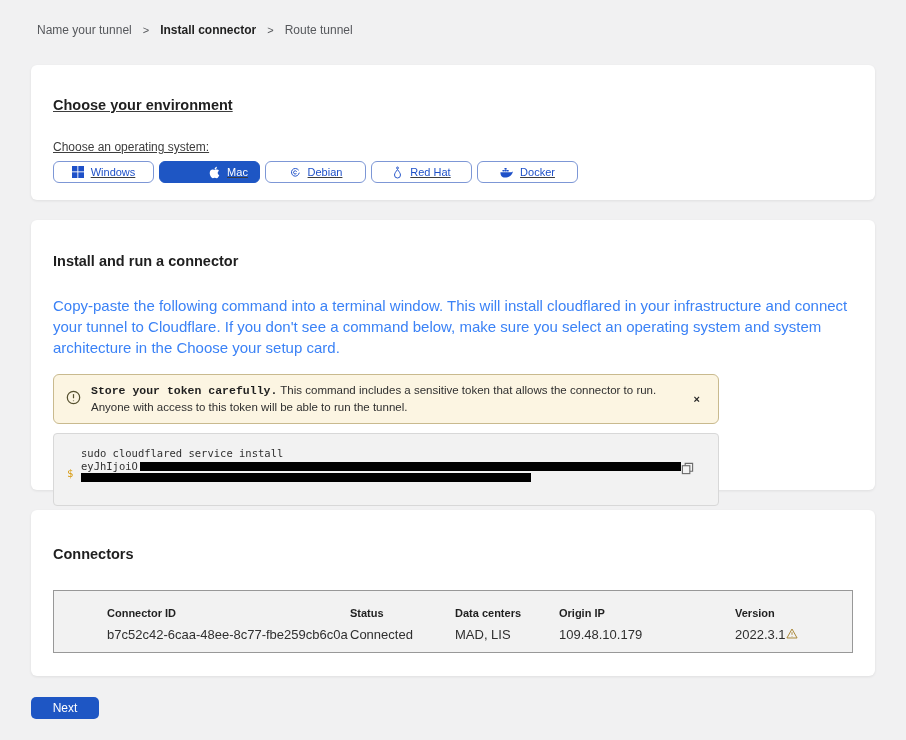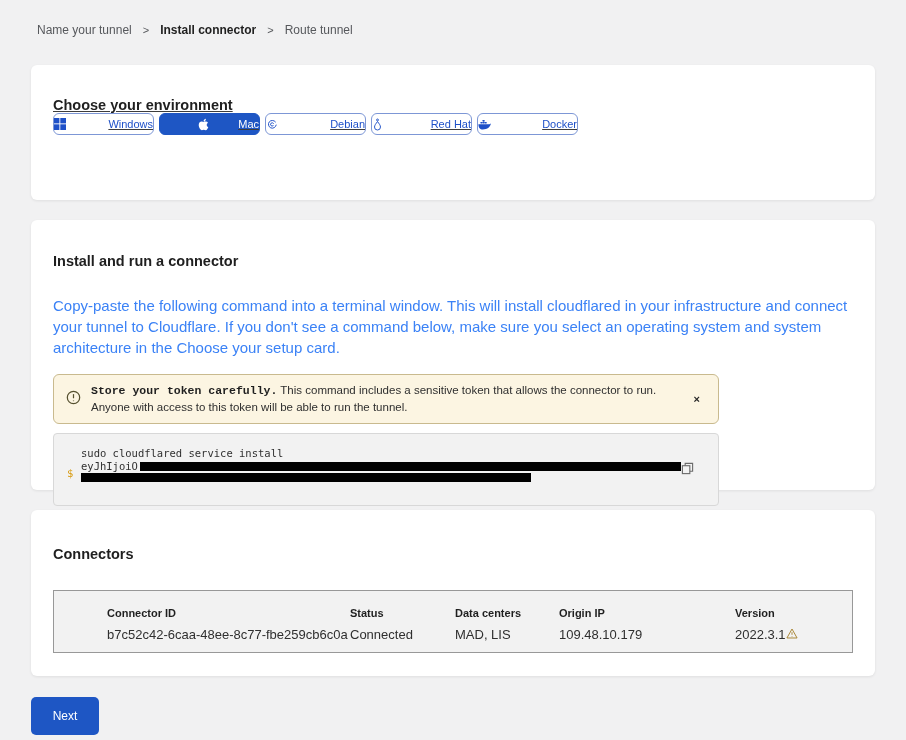--- a/index.html
+++ b/index.html
@@ -38,21 +38,21 @@
   #card-connector h2 { padding-top: 33px; }
   #card-connectors  { top: 510px; height: 166px; }
   #card-connectors h2 { padding-top: 36px; }
 
   .os-label {
     margin: 27px 0 7px 22px; font-size: 12px; color: #3d3d3d;
   }
   .os-row { display: flex; gap: 5px; margin-left: 22px; }
   .os-btn {
     width: 101px; height: 22px;
-    display: inline-flex; align-items: center; justify-content: space-between; gap: 7px;
+    display: inline-flex; align-items: center; justify-content: center; gap: 7px;
     background: #ffffff; color: #1e50c8;
     border: 1px solid #7d97d6; border-radius: 6px;
     font-size: 11px; font-family: "Liberation Sans", sans-serif;
     cursor: pointer; padding: 0;
   }
   .os-btn.selected { background: #1e56c4; border-color: #1e56c4; color: #ffffff; padding-left: 38px; }
   .os-btn svg { display: block; }
 
   .desc {
     margin: 26px 22px 0 22px; width: 800px;
@@ -114,21 +114,21 @@
   .conn-table .td {
     position: absolute; top: 36px; color: #2f2f2f; font-size: 13px;
   }
   .c0 { left: 53px; }  .c1 { left: 296px; } .c2 { left: 401px; }
   .c3 { left: 505px; } .c4 { left: 681px; }
   .status-connected { color: #467d4e; }
   .version-cell { display: flex; align-items: center; }
 
   .next-btn {
     position: absolute; left: 31px; top: 697px;
-    width: 68px; height: 38px;
+    width: 68px; height: 22px;
     background: #1e56c4; color: #ffffff;
     border: none; border-radius: 5px;
     font-size: 12px; font-family: "Liberation Sans", sans-serif;
     cursor: pointer;
   }
 </style>
 </head>
 <body>
 
 <div class="screen">
@@ -136,20 +136,21 @@
   <nav class="breadcrumb">
     <span class="crumb">Name your tunnel</span>
     <span class="sep">&gt;</span>
     <span class="crumb active">Install connector</span>
     <span class="sep">&gt;</span>
     <span class="crumb">Route tunnel</span>
   </nav>
 
   <section class="card" id="card-environment">
     <h2>Choose your environment</h2>
+    <div class="os-label">Choose an operating system:</div>
     <div class="os-row">
 
       <button class="os-btn">
         <span>
           <svg width="12" height="12" viewBox="0 0 12 12" fill="currentColor">
             <rect x="0" y="0" width="5.4" height="5.4"></rect>
               <rect x="6.3" y="0" width="5.7" height="5.4"></rect>
             <rect x="0" y="6.3" width="5.4" height="5.7"></rect>
               <rect x="6.3" y="6.3" width="5.7" height="5.7"></rect>
           </svg>

